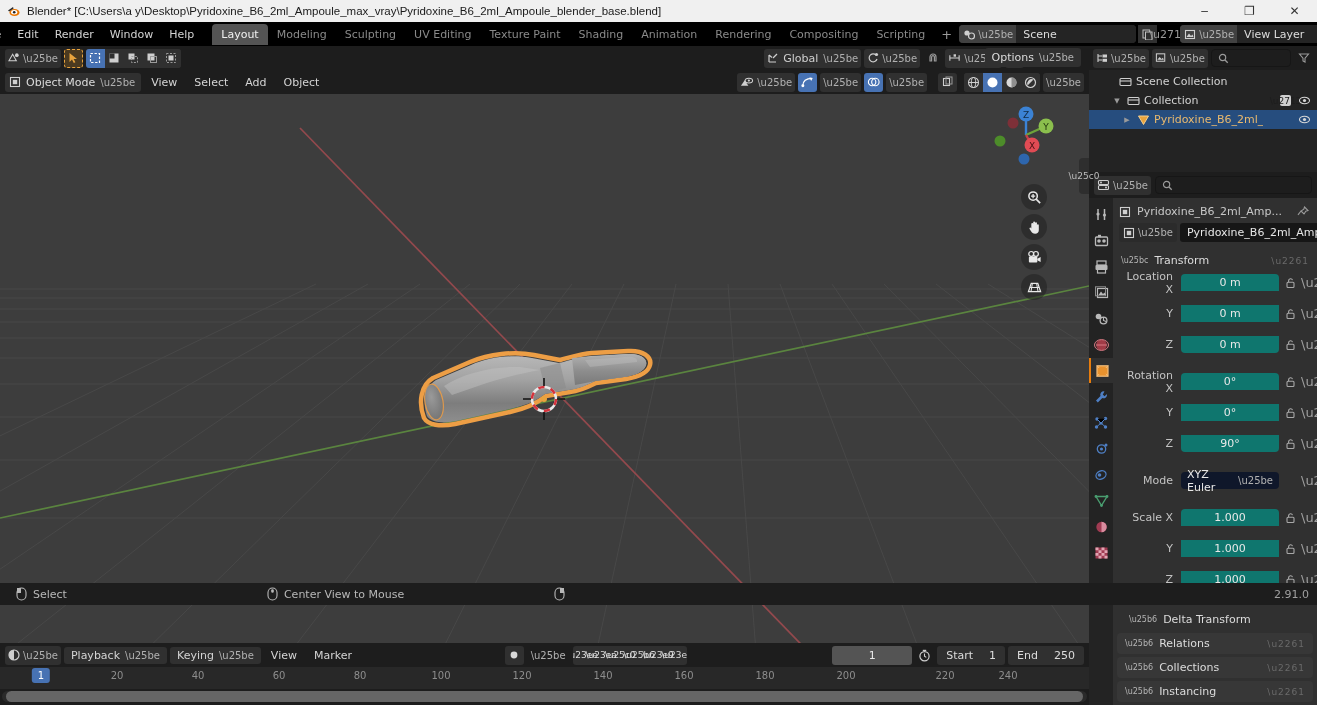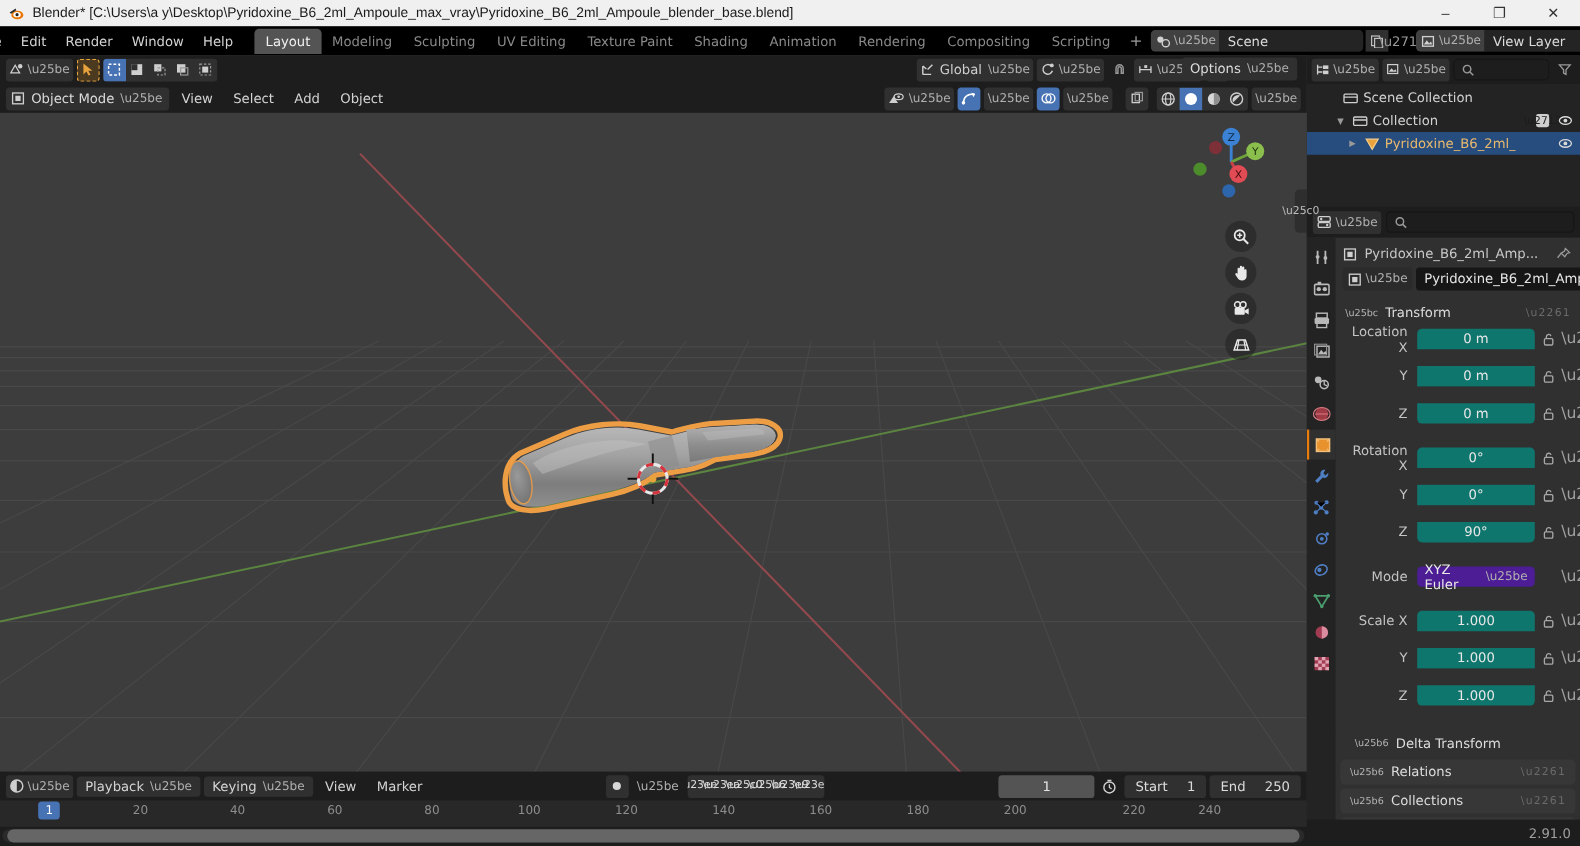--- a/index.html
+++ b/index.html
@@ -4,21 +4,21 @@
 <style>
   * { box-sizing: border-box; margin: 0; padding: 0; }
   html, body {
     width: 1317px; height: 705px;
     background: #1d1d1d;
     font-family: "DejaVu Sans", sans-serif;
     font-size: 11px;
     color: #e5e5e5;
     overflow: hidden;
   }
-  #app { position: relative; width: 1317px; height: 705px; }
+  #app { position: relative; width: 1317px; height: 605px; }
 
   
   .titlebar {
     height: 22px; background: #f0f0f0; color: #1a1a1a;
     display: flex; align-items: center; padding-left: 7px;
     font-size: 11.5px; font-family: "Liberation Sans", sans-serif;
   }
   .titlebar .blogo { width: 14px; height: 14px; margin-right: 6px; position: relative; }
   .titlebar .blogo svg { display: block; }
   .titlebar .ttext { white-space: nowrap; overflow: hidden; }
@@ -225,21 +225,21 @@
     width: 60px; text-align: right; color: #c3c3c3; font-size: 11px; padding-right: 4px;
   }
   .pfield {
     flex: 1; background: #0f766e; height: 17px; display: flex; align-items: center;
     justify-content: center; color: #e8e8e8; font-size: 11px;
   }
   .pfield.top { border-radius: 4px 4px 0 0; }
   .pfield.mid { border-radius: 0; }
   .pfield.bot { border-radius: 0 0 4px 4px; }
   .pfield.solo { border-radius: 4px; }
-  .pfield.drop { justify-content: space-between; padding: 0 6px; background: #4c1d95; }
+  .pfield.drop { justify-content: space-between; padding: 0 6px; background: #0f172a; }
   .plock { width: 14px; display: flex; align-items: center; justify-content: center; color: #a8a8a8; }
   .pdot { width: 12px; text-align: center; color: #a0a0a0; font-size: 13px; line-height: 10px; }
   .rowgap { height: 6px; }
 
   
   .statusbar {
     position: absolute; left: 0; bottom: 0; width: 1317px; height: 22px;
     background: #1d1d1d; display: flex; align-items: center; padding: 0 8px;
     font-size: 11px; color: #b8b8b8;
   }

